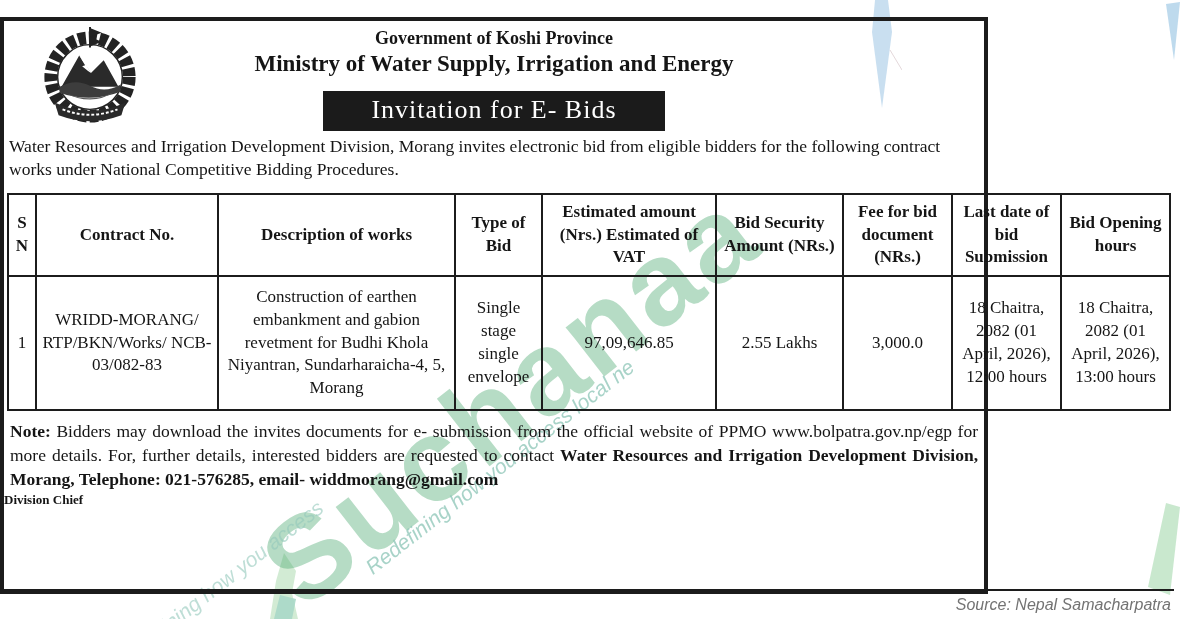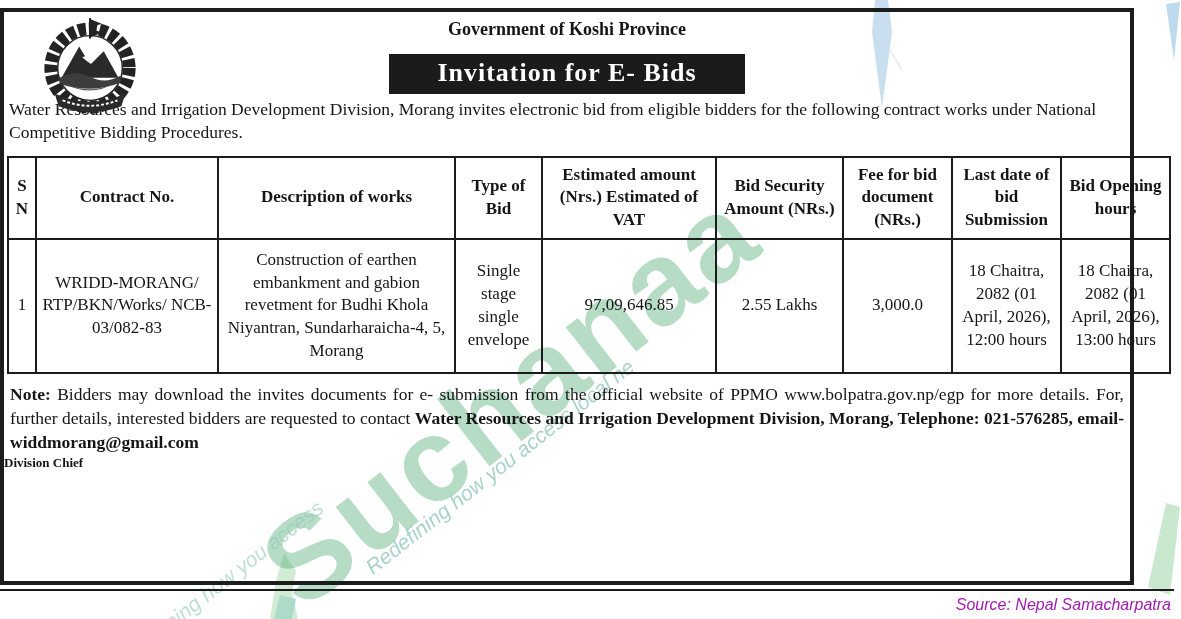--- a/index.html
+++ b/index.html
@@ -17,33 +17,33 @@
   }
   .wm-tag{
     position:absolute;z-index:1;transform:rotate(-38deg);
     font-family:"Liberation Sans",sans-serif;font-style:italic;font-size:21px;
     color:rgba(146,200,186,0.80);white-space:nowrap;text-align:center;
   }
   .wm-tag1{left:150px;top:455px;width:700px;}
   .wm-tag2{left:-60px;top:572px;width:560px;color:rgba(146,200,186,0.6);}
   
   .notice{
-    position:absolute;z-index:2;left:0;top:8px;width:1134px;height:577px;
+    position:absolute;z-index:2;left:0;top:17px;width:988px;height:577px;
     border:4px solid #1c1c1c;box-sizing:border-box;background:transparent;
   }
   .emblem{position:absolute;left:32px;top:5px;width:108px;height:102px;}
   .hdr{text-align:center;font-weight:bold;line-height:1.22;}
   .hdr1{font-size:18px;margin-top:7px;}
   .hdr2{font-size:23px;}
   .hdr3{font-size:23px;}
   .hdr4{font-size:17px;}
   .banner-wrap{text-align:center;margin-top:13px;}
   .banner{
     display:inline-block;background:#1b1b1b;color:#ffffff;
-    font-weight:bold;font-size:26px;padding:4px 48px 6px 48px;letter-spacing:1px;
+    font-weight:normal;font-size:26px;padding:4px 48px 6px 48px;letter-spacing:1px;
   }
   .pubdate{text-align:center;font-weight:bold;font-size:19px;margin-top:9px;}
   .intro{font-size:17.5px;line-height:23px;margin:4px 5px 12px 5px;}
   
   table.tender{
     border-collapse:collapse;table-layout:fixed;width:1162px;
     margin:8px 0 0 3px;
   }
   table.tender th, table.tender td{
     border:2px solid #1c1c1c;padding:2px 3px;text-align:center;vertical-align:middle;
@@ -52,21 +52,21 @@
   table.tender th{font-weight:bold;height:76px;}
   table.tender td{height:128px;}
   td.desc{text-align:left;padding-left:7px;padding-right:4px;}
   
   .note{font-size:17.5px;line-height:24px;margin:8px 6px 0 6px;text-align:justify;}
   .note .b{font-weight:bold;margin-top:20px;}
   .sig{font-weight:bold;font-size:13px;text-align:left;margin:1px 8px 0 0;}
   .sep{position:absolute;z-index:2;left:0;top:589px;width:1174px;height:2px;background:#1c1c1c;}
   .source{
     position:absolute;z-index:2;right:10px;top:596px;
-    font-family:"Liberation Sans",sans-serif;font-style:italic;font-size:16px;color:#a21caf;
+    font-family:"Liberation Sans",sans-serif;font-style:italic;font-size:16px;color:#737373;
   }
 </style>
 </head>
 <body>
 
 <svg class="deco" style="left:862px;top:0;" width="40" height="110">
   <polygon points="13,0 26,0 30,32 20,108 10,32" fill="#bcd7ec" opacity="0.8"></polygon>
   <line x1="28" y1="50" x2="40" y2="70" stroke="#d9c9cc" stroke-width="1" opacity="0.7"></line>
 </svg>
 <svg class="deco" style="left:1164px;top:2px;" width="17" height="60">
@@ -93,20 +93,21 @@
     <path d="M55 2 L67 7 L55 11 L67 16 L55 21 Z" fill="#232323"></path>
     <path d="M26 62 L44 30 L56 48 L69 35 L84 62 Z" fill="#2a2a2a"></path>
     <path d="M44 30 L50 40 L47 41 L53 46 L56 48 L49 36 Z" fill="#ffffff"></path>
     <path d="M24 62 Q40 53 55 61 Q70 69 86 60 L86 67 Q55 79 24 68 Z" fill="#3d3d3d"></path>
     <path d="M30 68 Q55 80 80 67 Q68 75 55 75 Q42 75 30 68 Z" fill="#585858"></path>
     <path d="M19 78 Q55 95 91 78 L87 91 Q55 103 23 91 Z" fill="#2a2a2a"></path>
     <path d="M27 85 Q55 96 83 85" stroke="#ffffff" stroke-width="2" fill="none" stroke-dasharray="3 2"></path>
   </svg>
 
   <div class="hdr hdr1">Government of Koshi Province</div>
+  <div class="hdr hdr2">Ministry of Water Supply, Irrigation and Energy</div>
 
   <div class="banner-wrap">
     <span class="banner">Invitation for E- Bids</span>
   </div>
 
 
   <div class="intro">Water Resources and Irrigation Development Division, Morang invites electronic bid from eligible bidders for the following contract works under National Competitive Bidding Procedures.</div>
 
   <table class="tender">
     <colgroup>

